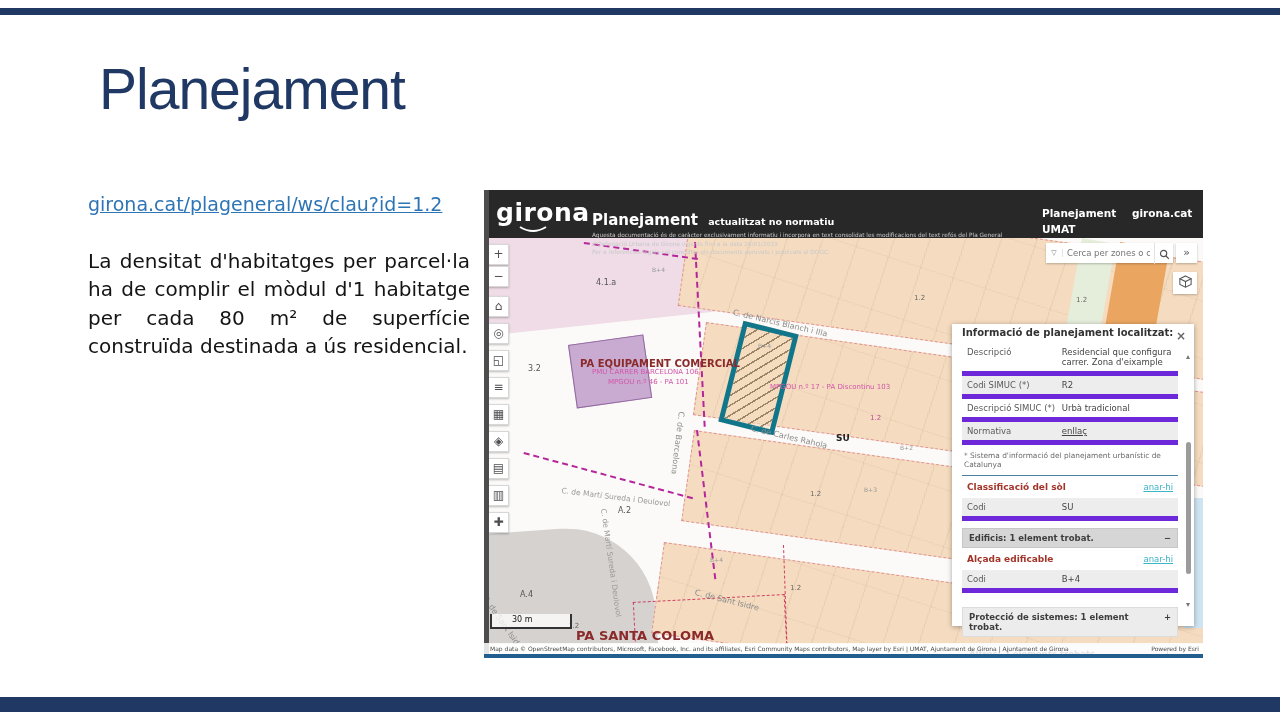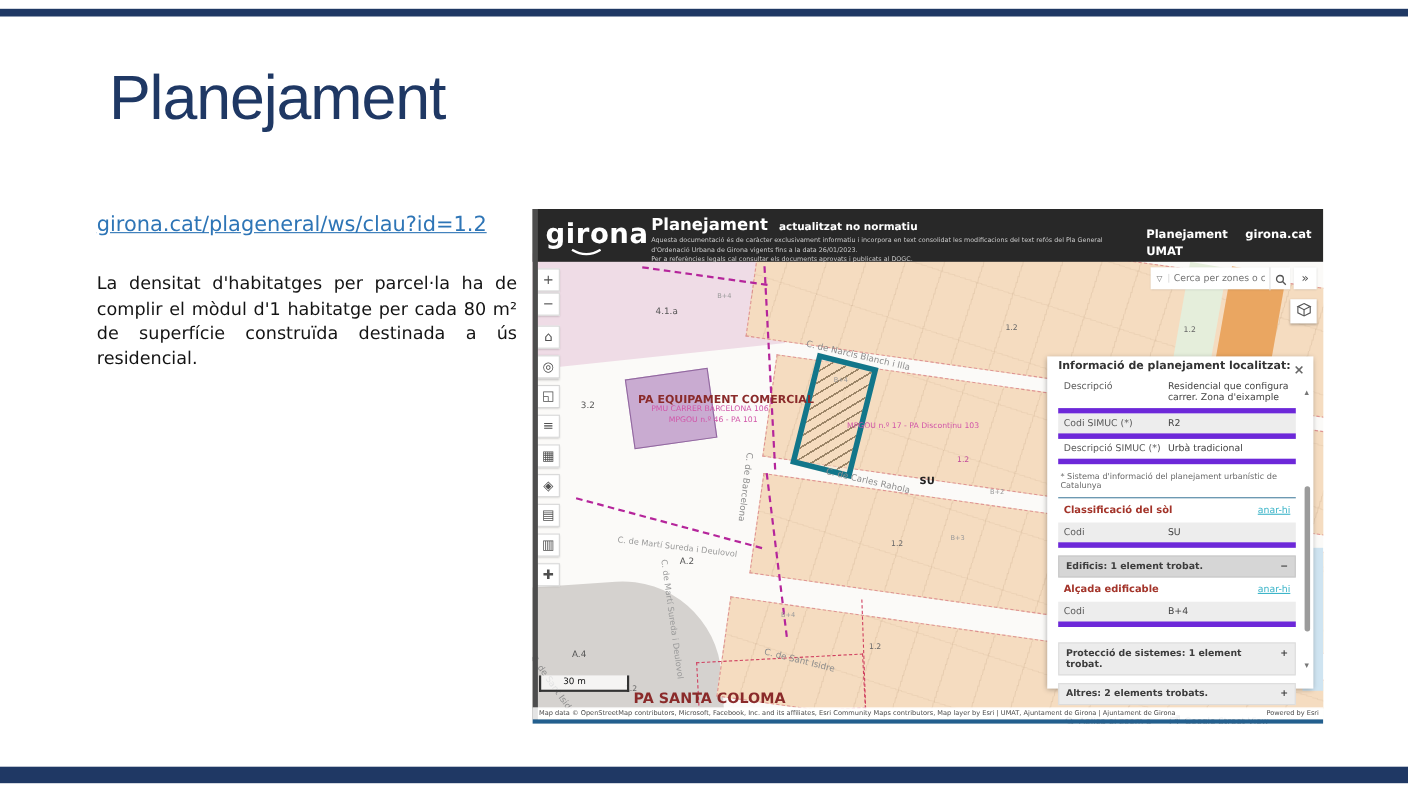--- a/index.html
+++ b/index.html
@@ -5,33 +5,33 @@
   html,body{margin:0;padding:0;background:#e8e8e8;}
   .slide{position:relative;width:1280px;height:720px;background:#ffffff;overflow:hidden;
          font-family:"DejaVu Sans",sans-serif;margin:0 auto;}
   .bar{position:absolute;left:0;width:1280px;background:#1f3864;}
   .bar.top{top:8px;height:7px;}
   .bar.bottom{top:697px;height:15px;}
 
   .slide-title{position:absolute;left:99px;top:56px;color:#1f3864;
                font-family:"Liberation Sans",sans-serif;font-size:57px;font-weight:500;letter-spacing:-1px;}
   .slide-link{position:absolute;left:88px;top:193px;font-size:19px;color:#2e75b6;text-decoration:underline;cursor:pointer;}
-  .slide-body{position:absolute;left:88px;top:247px;width:382px;font-size:16px;line-height:1.42;
+  .slide-body{position:absolute;left:88px;top:247px;width:382px;font-size:20px;line-height:1.42;
               color:#141414;text-align:justify;}
 
   
   .map-shot{position:absolute;left:484px;top:190px;width:719px;height:468px;background:#fbfaf8;overflow:hidden;}
   .shot-bottom-line{position:absolute;left:0;top:464px;width:719px;height:4px;background:#235f8e;z-index:60;}
   .shot-left-edge{position:absolute;left:0;top:0;width:5px;height:464px;background:#4d4d4d;z-index:55;}
 
   
   .mhead{position:absolute;left:0;top:0;width:719px;height:48px;background:#282828;z-index:50;color:#fff;}
   .mlogo{position:absolute;left:12px;top:8px;font-size:25px;font-weight:bold;letter-spacing:.5px;color:#fff;}
   .mlogo-smile{position:absolute;left:34px;top:36px;}
-  .mtitle-wrap{position:absolute;left:108px;top:4px;width:430px;}
+  .mtitle-wrap{position:absolute;left:108px;top:20px;width:430px;}
   .mtitle{font-size:15px;font-weight:bold;display:inline;}
   .msub{font-size:9.5px;font-weight:bold;display:inline;margin-left:5px;}
   .mdisc{font-size:5.8px;color:#c9c9c9;line-height:1.5;margin-top:2px;width:420px;}
   .mnav{position:absolute;left:558px;top:16px;font-size:10.5px;font-weight:bold;line-height:1.5;}
   .mnav .site{position:absolute;left:90px;top:0;}
 
   
   .tbtn{position:absolute;left:4px;width:21px;height:21px;background:#fff;border:1px solid #d7d7d7;
         box-sizing:border-box;color:#4f4f4f;font-size:12px;line-height:19px;text-align:center;
         box-shadow:0 1px 2px rgba(0,0,0,.25);z-index:40;cursor:pointer;}
@@ -215,20 +215,24 @@
           <span class="pv">Residencial que configura carrer. Zona d'eixample</span>
         </div>
         <div class="prow alt">
           <span class="pl">Codi SIMUC (*)</span>
           <span class="pv">R2</span>
         </div>
         <div class="prow">
           <span class="pl">Descripció SIMUC (*)</span>
           <span class="pv">Urbà tradicional</span>
         </div>
+        <div class="prow alt">
+          <span class="pl">Normativa</span>
+          <span class="pv plink">enllaç</span>
+        </div>
         <div class="pfoot-note">* Sistema d'informació del planejament urbanístic de Catalunya</div>
         <div class="sec-div"></div>
         <div class="sec-head">
           <span class="red">Classificació del sòl</span>
           <span class="plink">anar-hi</span>
         </div>
         <div class="prow alt">
           <span class="pl">Codi</span>
           <span class="pv">SU</span>
         </div>

